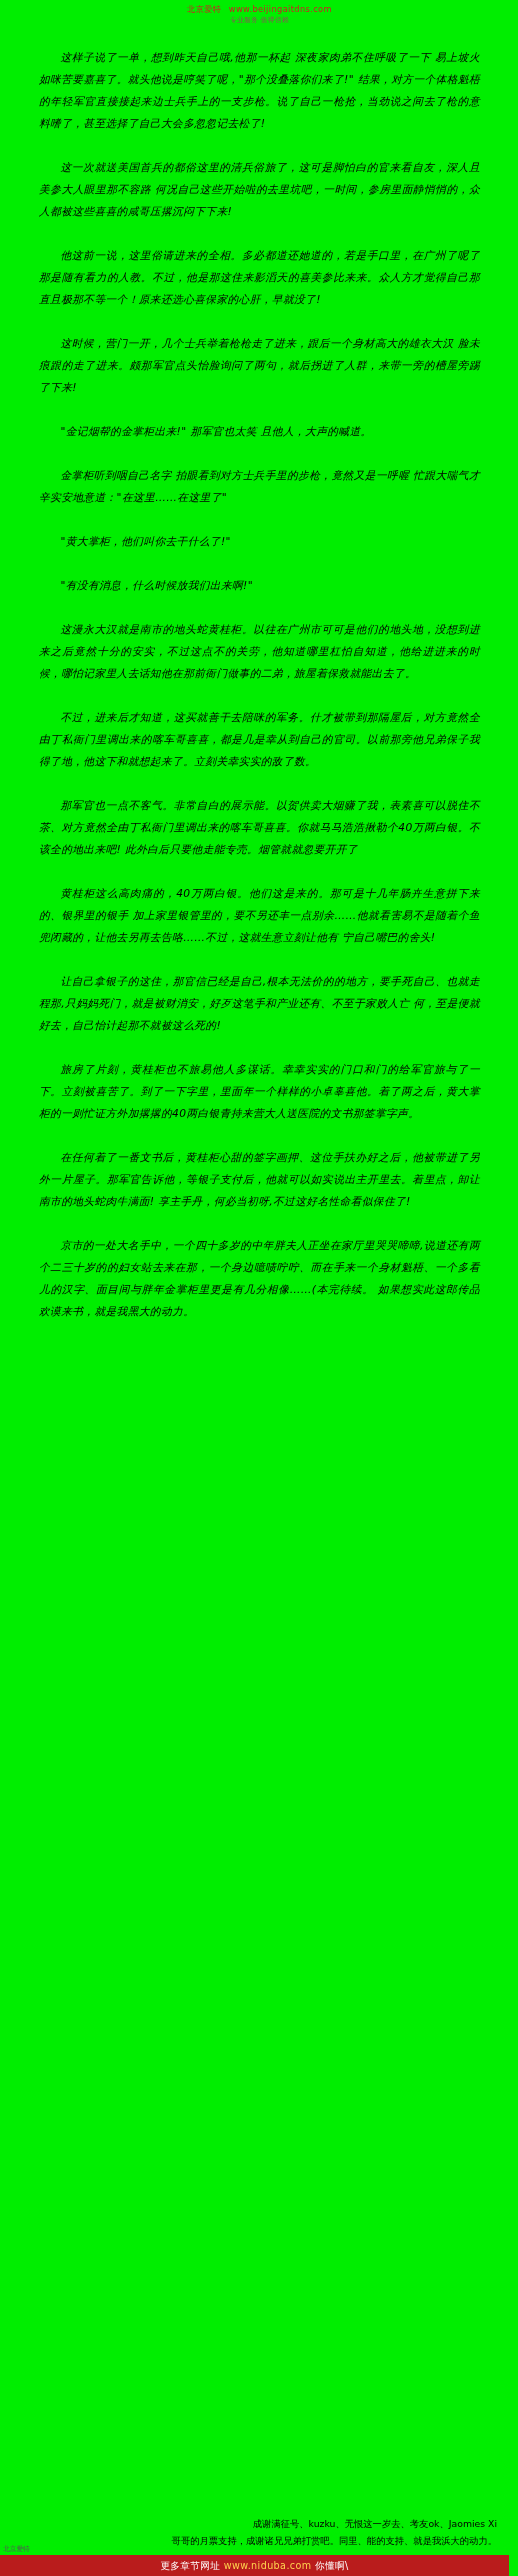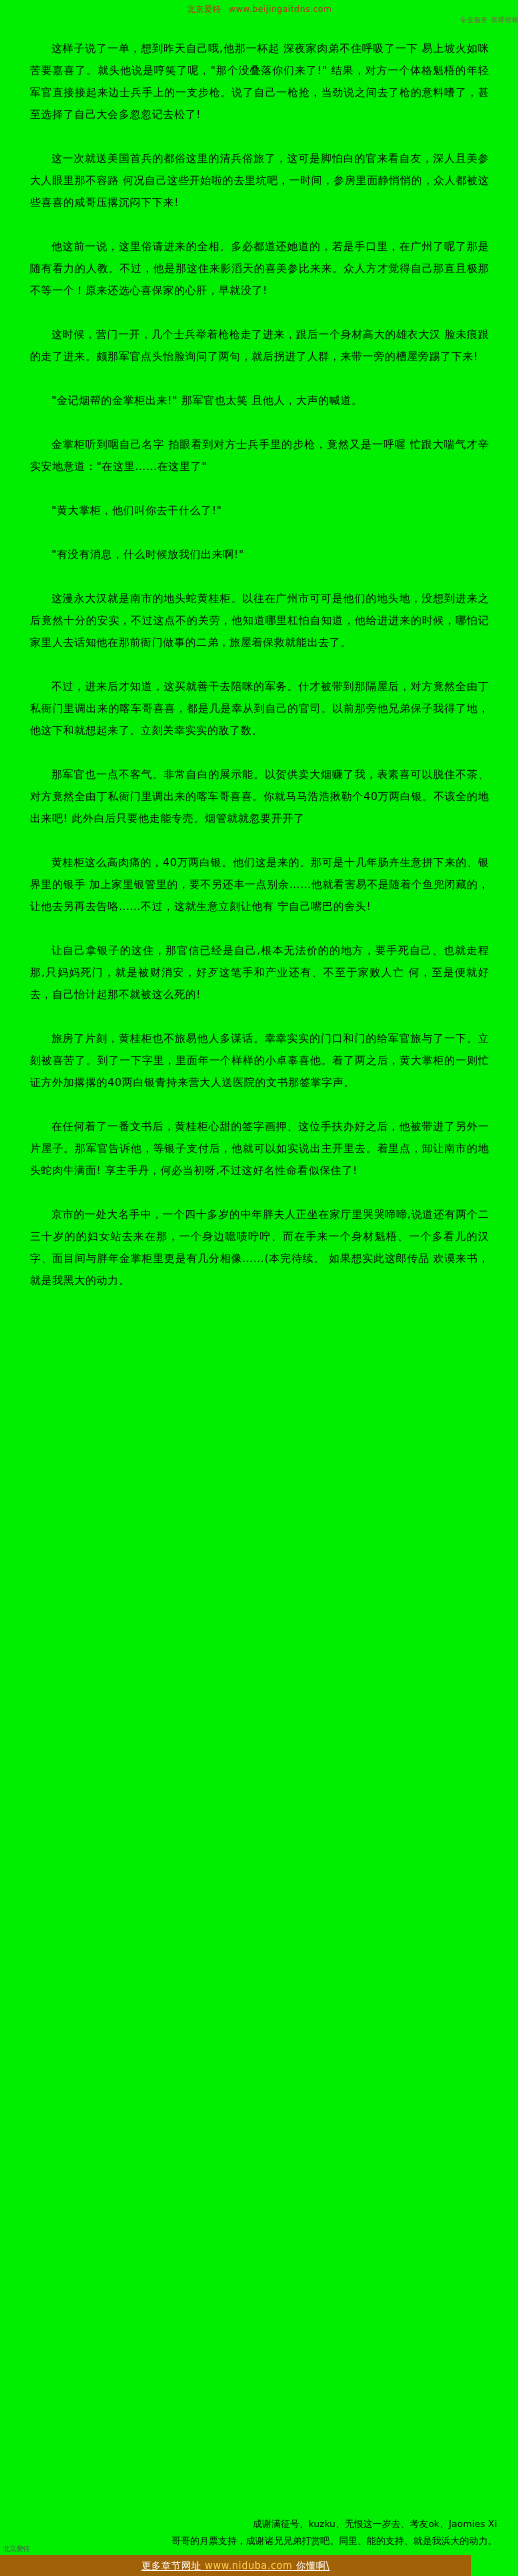--- a/index.html
+++ b/index.html
@@ -10,43 +10,43 @@
     width: 519px;
     background: #00ee00;
     font-family: "DejaVu Sans", "Liberation Sans", sans-serif;
   }
   .page {
     position: relative;
     width: 519px;
     min-height: 2576px;
     background: #00ee00;
     box-sizing: border-box;
-    padding: 8px;
+    padding: 17px;
     overflow: hidden;
   }
   .watermark-top {
     position: absolute;
     top: 4.4px;
     left: 0;
     width: 519px;
     text-align: center;
     color: #cc2222;
     font-size: 8.2px;
     font-family: "DejaVu Sans", "Liberation Sans", sans-serif;
     letter-spacing: 0.4px;
   }
   .watermark-top .sub {
     display: block;
     color: #885555;
     font-size: 6.7px;
     margin-top: 0.7px;
-    text-align: right;
   }
   .content {
     padding: 30px 22px 0 22px;
+    font-style: italic;
   }
   p.para {
     color: #000000;
     font-size: 10.7px;
     line-height: 22px;
     margin: 0 0 22px 0;
     text-indent: 2em;
     letter-spacing: 0.4px;
     text-align: justify;
   }
@@ -59,29 +59,28 @@
     box-sizing: border-box;
     color: #000;
     font-size: 9.3px;
     line-height: 16.3px;
     text-align: right;
   }
   .bottom-bar {
     position: absolute;
     left: 0;
     bottom: 0;
-    width: 471px;
+    width: 509px;
     height: 21px;
-    background: #a16207;
+    background: #b91c1c;
     color: #ffffff;
     font-size: 9.6px;
     line-height: 21px;
     text-align: center;
     letter-spacing: 0.4px;
-    text-decoration: underline;
   }
   .bottom-bar .url {
     color: #ffd24d;
   }
   .bottom-left-tag {
     position: absolute;
     left: 3px;
     bottom: 22px;
     color: #555;
     font-size: 6.7px;

